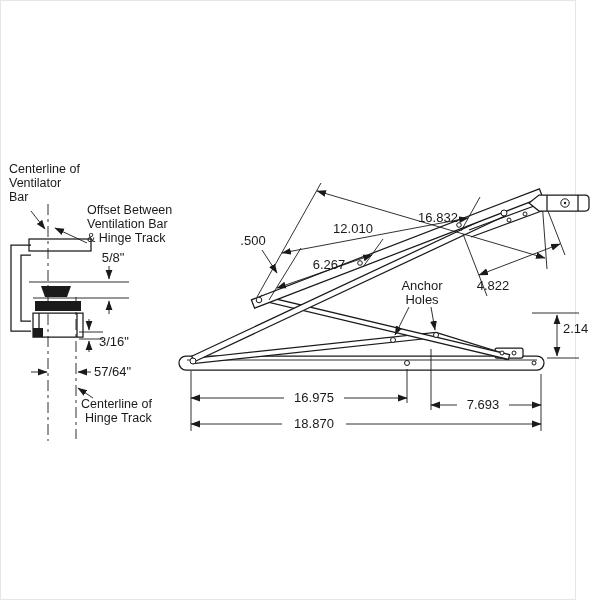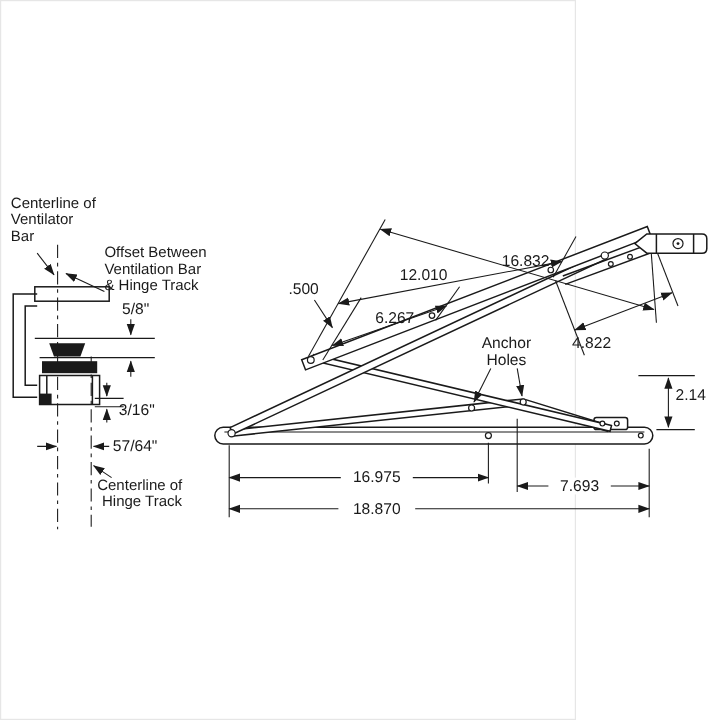--- a/index.html
+++ b/index.html
@@ -1,17 +1,17 @@
 <!DOCTYPE html>
 <html><head>
 <meta charset="utf-8">
 <style>
   html,body{margin:0;padding:0;background:#ffffff;}
   .frame{
-    width:480px;height:600px;position:relative;background:#ffffff;
+    width:576px;height:600px;position:relative;background:#ffffff;
     border:1px solid #e6e6e6;box-sizing:border-box;
     font-family:"Liberation Sans", sans-serif;
   }
   svg{display:block;}
   text{fill:#1a1a1a;}
   .lbl{font-size:12.5px;}
   .dim{font-size:13px;}
   .thin{stroke:#1a1a1a;stroke-width:0.9;fill:none;}
   .outline{stroke:#1a1a1a;stroke-width:1.25;fill:none;}
   .solid{stroke:#1a1a1a;stroke-width:1.25;fill:#ffffff;}

